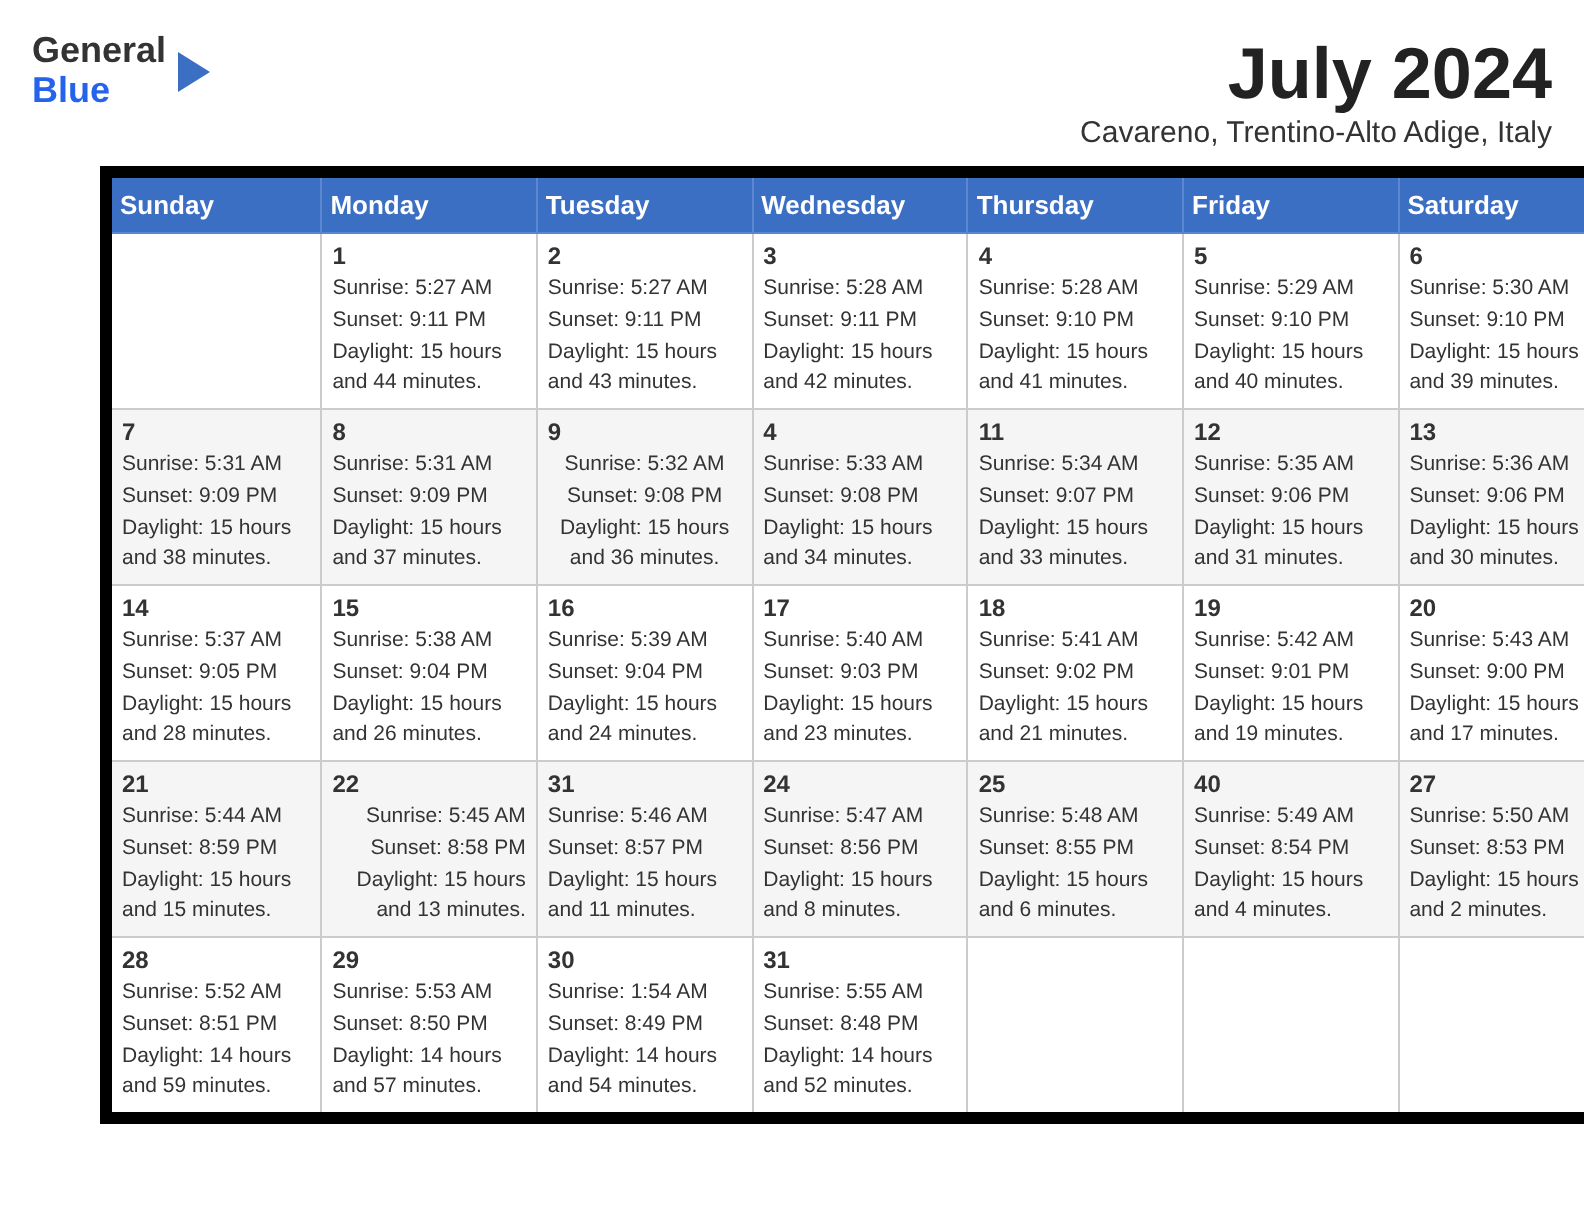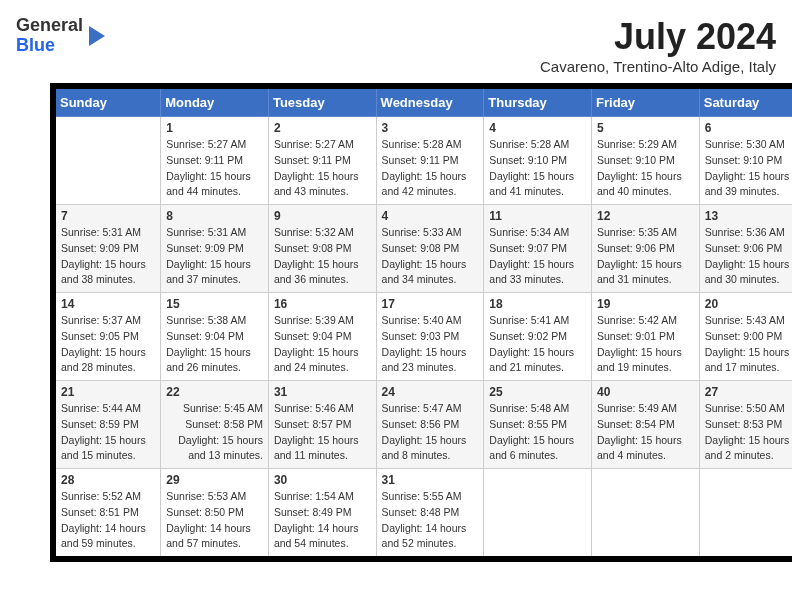--- a/index.html
+++ b/index.html
@@ -175,21 +175,21 @@
         </td>
         <td>
           <span class="day-num">8</span>
           <div class="day-info" style="white-space: pre-line;">Sunrise: 5:31 AM
 Sunset: 9:09 PM
 Daylight: 15 hours
 and 37 minutes.</div>
         </td>
         <td>
           <span class="day-num">9</span>
-          <div class="day-info" style="white-space: pre-line;">Sunrise: 5:32 AM
+          <div class="day-info" style="white-space: pre-line; text-align: center;">Sunrise: 5:32 AM
 Sunset: 9:08 PM
 Daylight: 15 hours
 and 36 minutes.</div>
         </td>
         <td>
           <span class="day-num">4</span>
           <div class="day-info" style="white-space: pre-line;">Sunrise: 5:33 AM
 Sunset: 9:08 PM
 Daylight: 15 hours
 and 34 minutes.</div>

